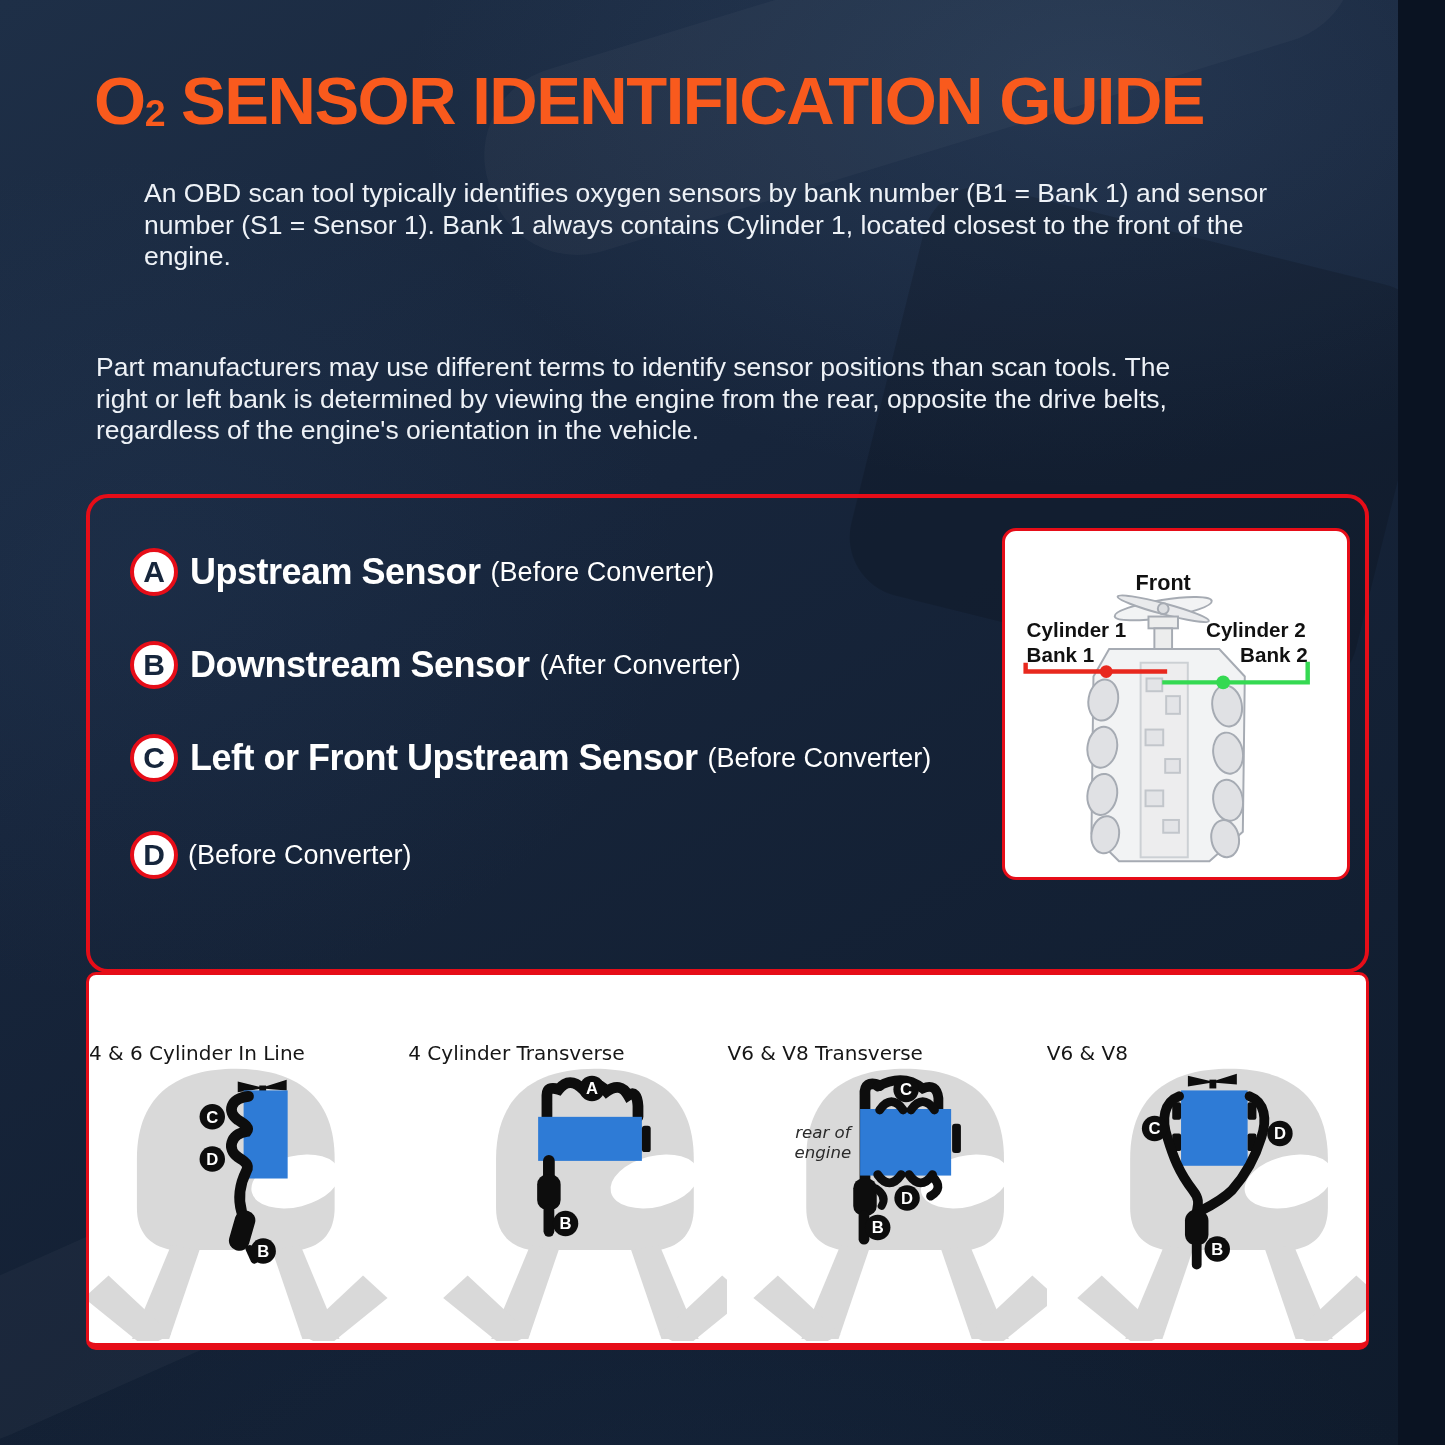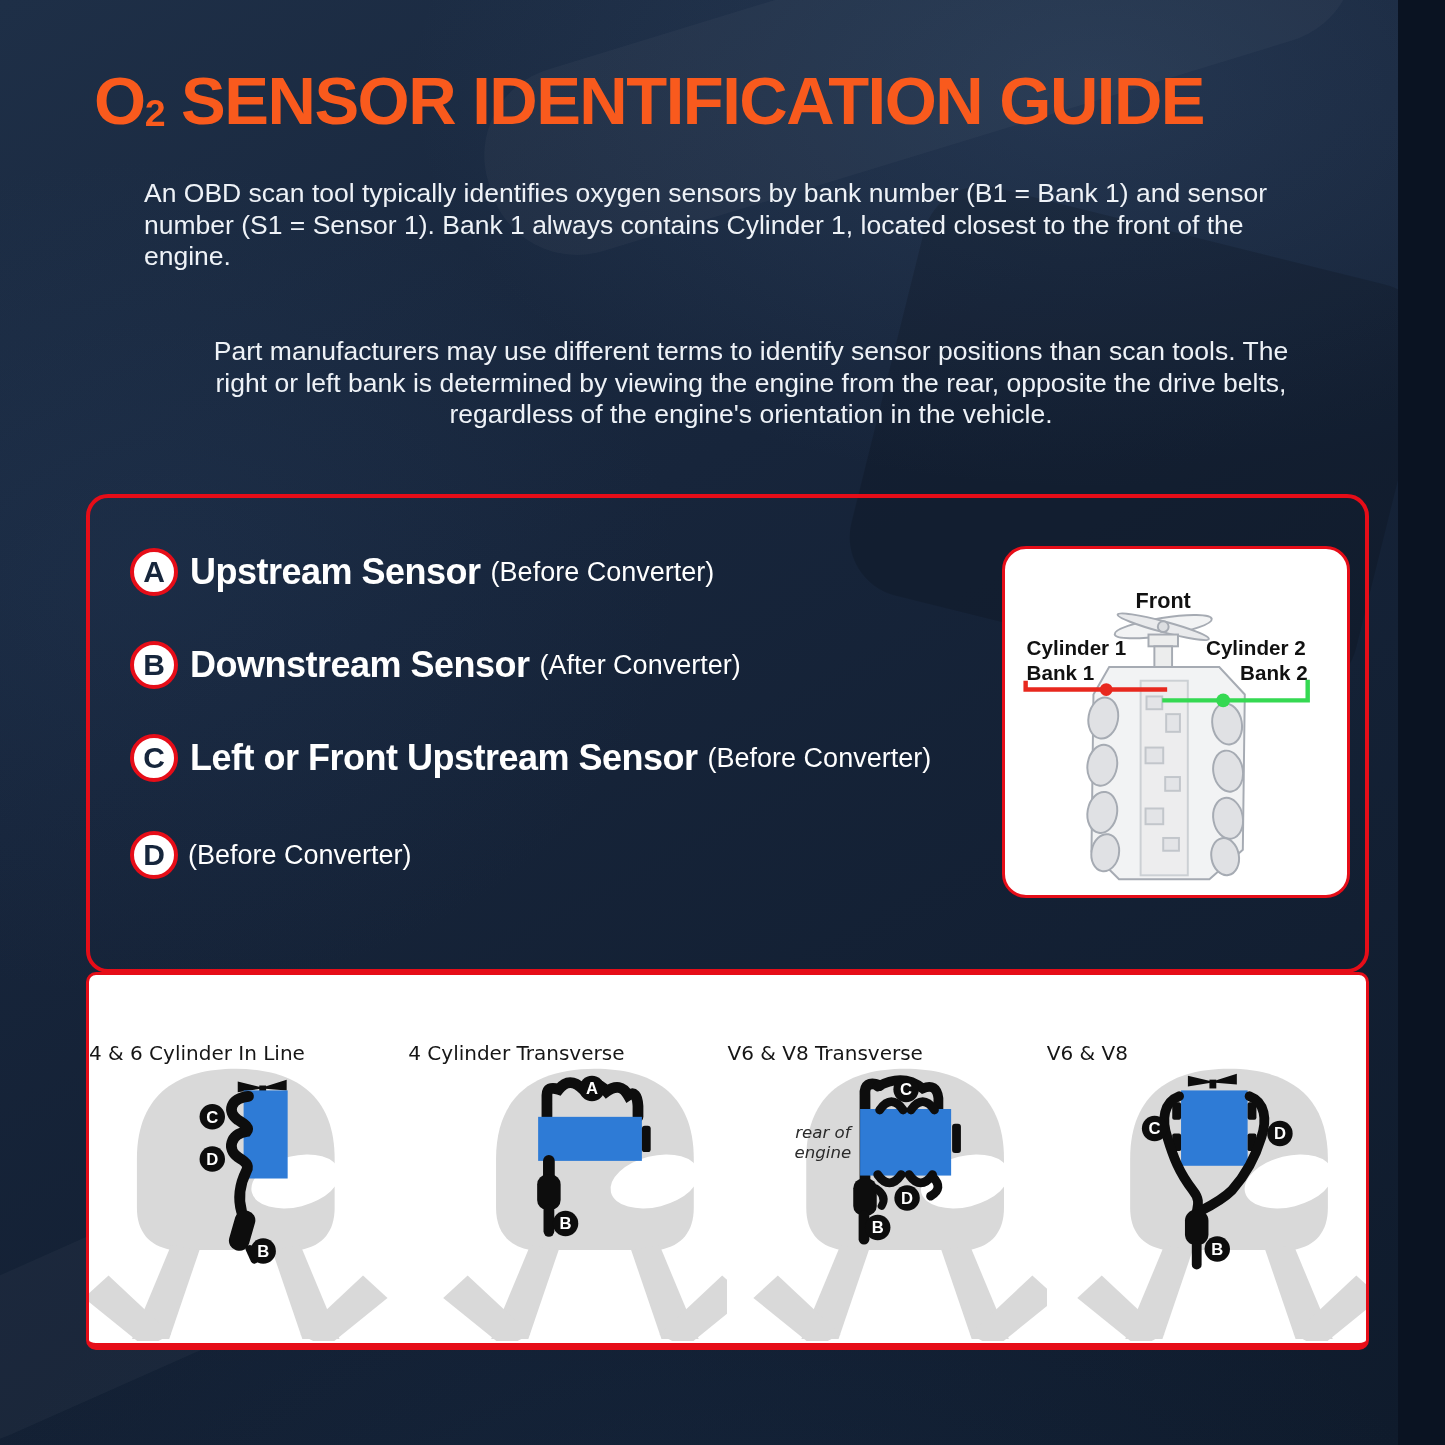--- a/index.html
+++ b/index.html
@@ -15,34 +15,34 @@
   .s2{width:700px;height:150px;left:-120px;top:1180px;transform:rotate(-24deg);border-radius:80px;}
   .s3{width:520px;height:420px;left:880px;top:230px;transform:rotate(14deg);border-radius:60px;background:rgba(0,0,0,.14);}
 
   .title{position:absolute;left:94px;top:64px;margin:0;color:#f95a1d;
     font-size:67px;font-weight:800;letter-spacing:-1.5px;line-height:1.1;white-space:nowrap;}
   .title .sub{font-size:.56em;vertical-align:-0.04em;}
 
   .para{position:absolute;left:96px;width:1310px;color:#eef2f7;
     font-size:26.5px;line-height:31.5px;font-weight:400;}
   .p1{top:178px;margin-left:48px;}
-  .p2{top:336px;text-align:center;}
+  .p2{top:352px;}
 
   .legend-box{position:absolute;left:86px;top:494px;width:1283px;height:479px;
     border:4px solid #e60d18;border-radius:22px;box-sizing:border-box;}
   .legend-row{position:absolute;left:40px;display:flex;align-items:center;height:52px;}
   .rowA{top:48px;}.rowB{top:141px;}.rowC{top:234px;}.rowD{top:331px;}
   .badge{width:48px;height:48px;border-radius:50%;background:#ffffff;border:4px solid #e60d18;
     color:#16263c;font-weight:800;font-size:30px;display:flex;align-items:center;justify-content:center;
     box-sizing:border-box;flex:0 0 auto;}
   .sensor-name{color:#ffffff;font-weight:700;font-size:36px;letter-spacing:-.5px;margin-left:12px;white-space:nowrap;}
   .sensor-note{color:#ffffff;font-weight:400;font-size:27px;margin-left:10px;white-space:nowrap;text-align:right;}
 
   .engine-box{position:absolute;left:1002px;top:528px;width:348px;height:352px;background:#ffffff;
-    border:3px solid #e60d18;border-radius:24px;box-sizing:border-box;margin-top:18px;}
+    border:3px solid #e60d18;border-radius:14px;box-sizing:border-box;}
   .engine-box svg{display:block;width:100%;height:100%;}
   .eng-label{font:bold 21px "Liberation Sans",sans-serif;fill:#111111;}
   .front-label{font:bold 22px "Liberation Sans",sans-serif;fill:#111111;}
 
   .panel{position:absolute;left:86px;top:972px;width:1283px;height:378px;background:#ffffff;
     border:3px solid #e60d18;border-bottom-width:7px;border-radius:10px;box-sizing:border-box;display:flex;}
   .cell{position:relative;width:25%;height:100%;}
   .cell-label{position:absolute;top:66px;left:0;width:100%;
     font-family:"DejaVu Sans",sans-serif;font-size:20px;color:#161616;white-space:nowrap;}
   .cell svg{position:absolute;left:0;top:88px;width:319px;height:278px;}

